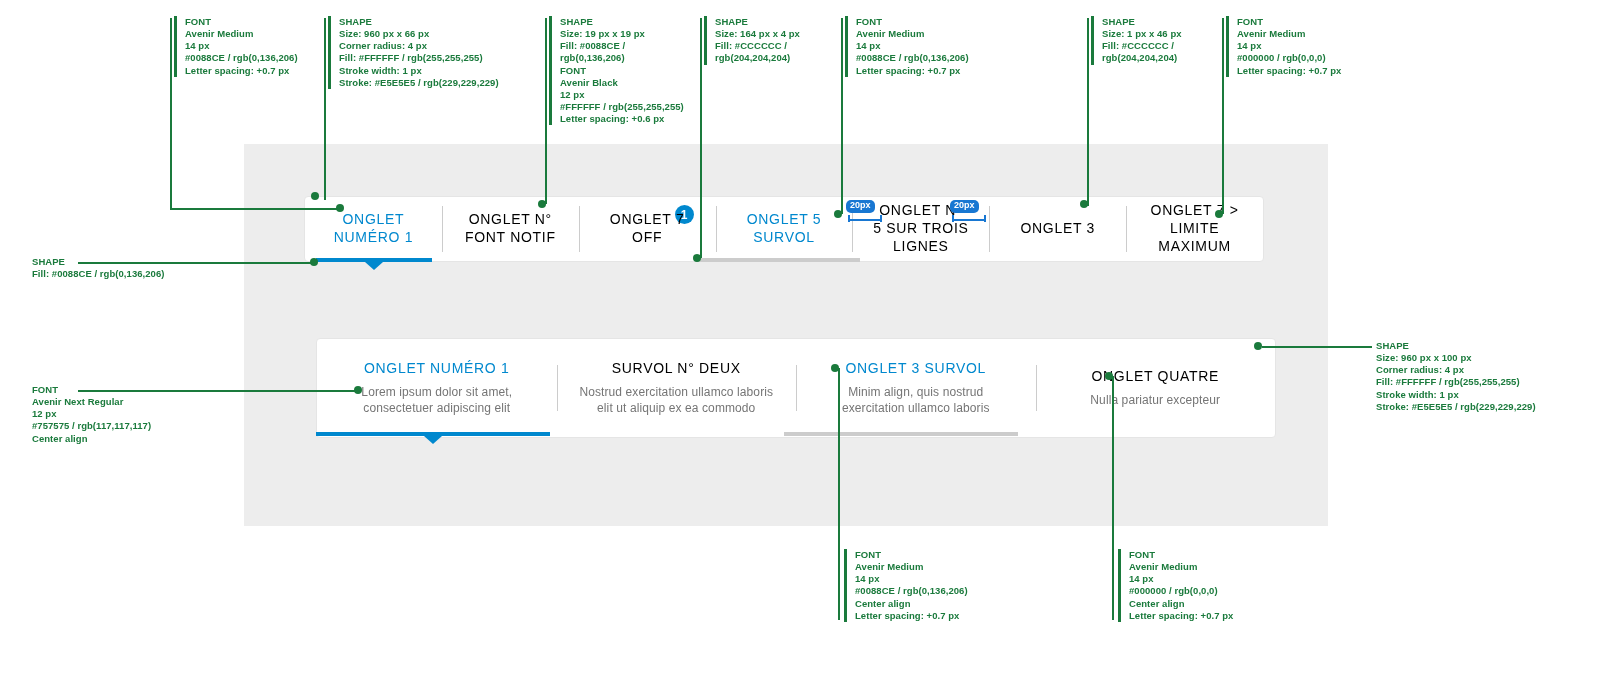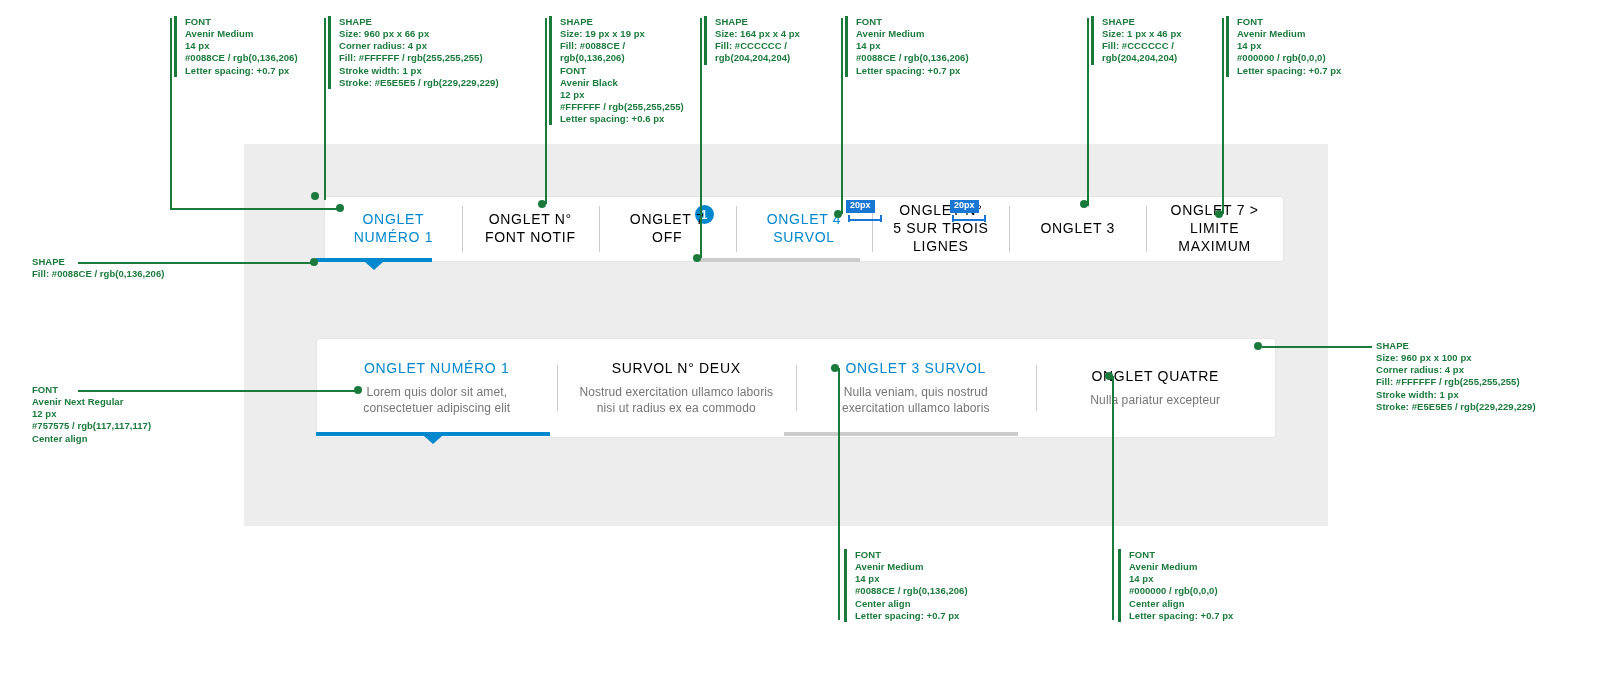--- a/index.html
+++ b/index.html
@@ -26,21 +26,21 @@
 
   
   .tabbar {
     position: absolute;
     background: #FFFFFF;
     border: 1px solid #E5E5E5;
     border-radius: 4px;
     display: flex;
     align-items: stretch;
   }
-  #tabbar-top   { left: 324px; top: 196px; width: 960px; height: 66px; }
+  #tabbar-top   { left: 304px; top: 196px; width: 960px; height: 66px; }
   #tabbar-bottom{ left: 316px; top: 338px; width: 960px; height: 100px; }
 
   .tab {
     position: relative;
     flex: 1 1 0;
     display: flex;
     flex-direction: column;
     align-items: center;
     justify-content: center;
     text-align: center;
@@ -143,21 +143,21 @@
 
   
   .measure { position: absolute; }
   .measure .pill {
     position: absolute;
     left: 0; top: 0;
     background: #1877D2;
     color: #FFFFFF;
     font-size: 9px;
     font-weight: 700;
-    border-radius: 0;
+    border-radius: 5px;
     padding: 1px 4px 2px;
     line-height: 1.1;
     white-space: nowrap;
   }
   .measure .bracket {
     position: absolute;
     left: 2px; top: 15px;
     width: 34px; height: 7px;
     border-left: 2px solid #1877D2;
     border-right: 2px solid #1877D2;
@@ -185,21 +185,21 @@
     <div class="tab">
       <span class="tab-label">ONGLET N°
 FONT NOTIF</span>
       <span class="badge" id="badge-top">1</span>
     </div>
     <div class="tab">
       <span class="tab-label">ONGLET 7
 OFF</span>
     </div>
     <div class="tab accent">
-      <span class="tab-label">ONGLET 4 SURVOL</span>
+      <span class="tab-label">ONGLET 5 SURVOL</span>
     </div>
     <div class="tab">
       <span class="tab-label">ONGLET N°
 5 SUR TROIS
 LIGNES</span>
     </div>
     <div class="tab">
       <span class="tab-label">ONGLET 3</span>
     </div>
     <div class="tab">
@@ -217,31 +217,31 @@
     <span class="bracket"></span>
   </div>
   <div class="measure" style="left:950px; top:200px;">
     <span class="pill">20px</span>
     <span class="bracket"></span>
   </div>
 
   <div class="tabbar" id="tabbar-bottom">
     <div class="tab accent">
       <span class="tab-label">ONGLET NUMÉRO 1</span>
-      <span class="tab-sub">Lorem quis dolor sit amet,
+      <span class="tab-sub">Lorem ipsum dolor sit amet,
 consectetuer adipiscing elit</span>
     </div>
     <div class="tab">
       <span class="tab-label">SURVOL N° DEUX</span>
       <span class="tab-sub">Nostrud exercitation ullamco laboris
-nisi ut radius ex ea commodo</span>
+elit ut aliquip ex ea commodo</span>
     </div>
     <div class="tab accent">
       <span class="tab-label">ONGLET 3 SURVOL</span>
-      <span class="tab-sub">Nulla veniam, quis nostrud
+      <span class="tab-sub">Minim align, quis nostrud
 exercitation ullamco laboris</span>
     </div>
     <div class="tab">
       <span class="tab-label">ONGLET QUATRE</span>
       <span class="tab-sub">Nulla pariatur excepteur</span>
     </div>
   </div>
   <div class="underline active" id="ul-bot-active">
     <span class="caret"></span>
   </div>

